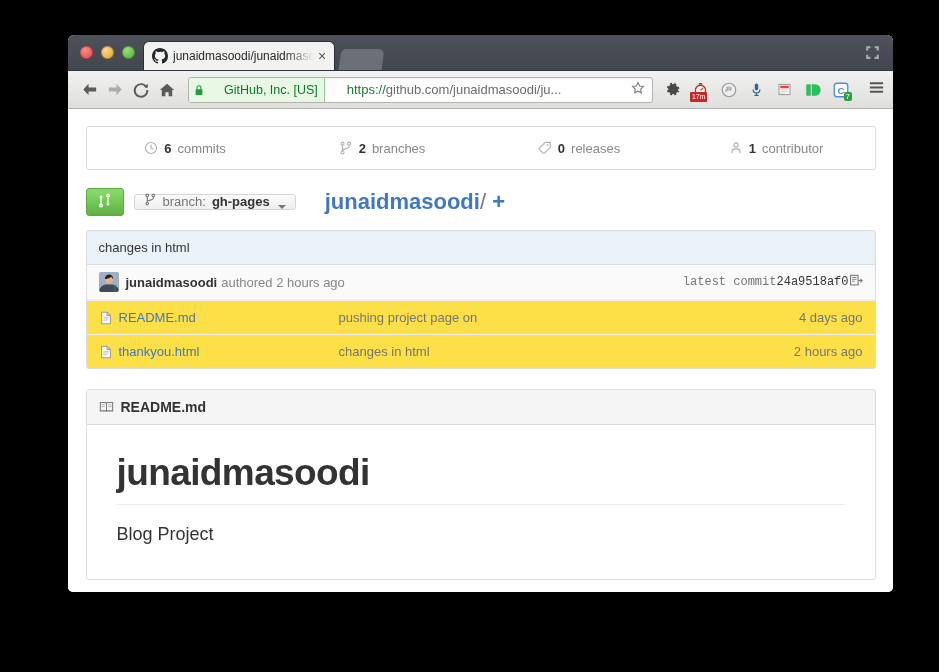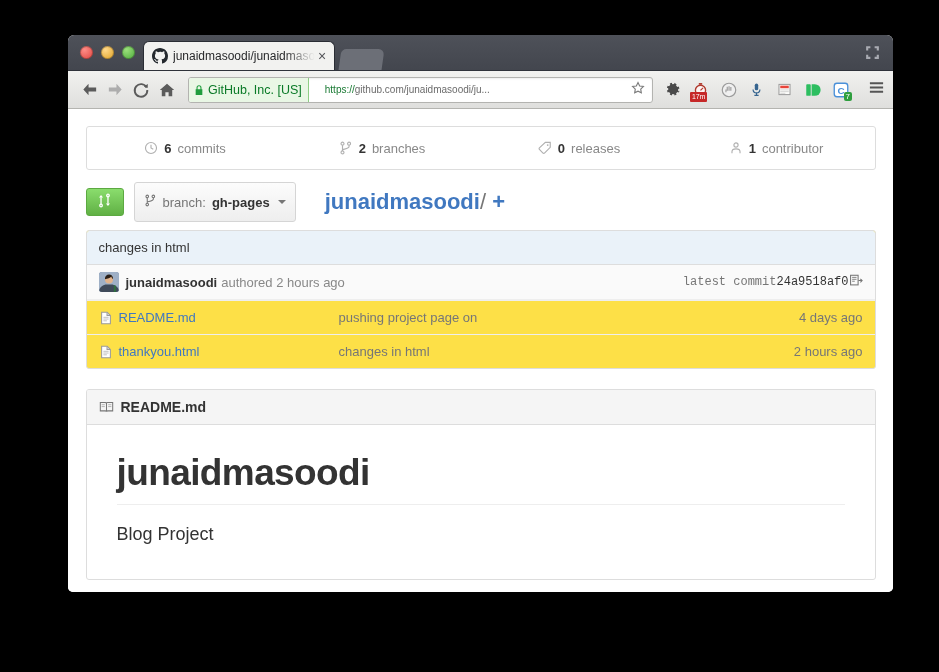--- a/index.html
+++ b/index.html
@@ -137,33 +137,33 @@
     border: 1px solid #b3b3b0;
     border-radius: 3px;
     display: flex;
     align-items: center;
     overflow: hidden;
     box-shadow: inset 0 1px 2px rgba(0,0,0,0.08);
   }
   .ev-badge {
     display: flex;
     align-items: center;
-    gap: 4px;
+    gap: 20px;
     height: 100%;
     padding: 0 6px 0 5px;
     background: #e9f7e5;
     border-right: 1px solid #8fcf85;
     color: #0a7a27;
     font-size: 12.5px;
     white-space: nowrap;
   }
   .url-text {
     flex: 1 1 auto;
-    padding-left: 16px;
-    font-size: 10px;
+    padding-left: 22px;
+    font-size: 13px;
     color: #202020;
     white-space: nowrap;
     overflow: hidden;
   }
   .url-text .scheme { color: #1a7a34; }
   .url-text .dim { color: #6b6b6b; }
   .star {
     flex: 0 0 auto;
     padding: 0 7px;
     color: #7c7c7c;
@@ -257,28 +257,28 @@
     background: linear-gradient(to bottom, #8add6d 0%, #60b044 100%);
     border: 1px solid #5ca941;
     border-radius: 3px;
     display: flex;
     align-items: center;
     justify-content: center;
     color: #ffffff;
     box-sizing: border-box;
   }
   .branch-select {
-    height: 40px;
+    height: 16px;
     margin-left: 10px;
     padding: 0 9px;
     background: linear-gradient(to bottom, #fcfcfc 0%, #eeeeee 100%);
     border: 1px solid #d5d5d5;
     border-radius: 3px;
     display: flex;
-    align-items: center;
+    align-items: flex-end;
     gap: 6px;
     font-size: 13px;
     color: #767676;
     box-sizing: border-box;
   }
   .branch-select .bname { color: #333; font-weight: bold; }
   .caret {
     width: 0; height: 0;
     border-left: 4px solid transparent;
     border-right: 4px solid transparent;

